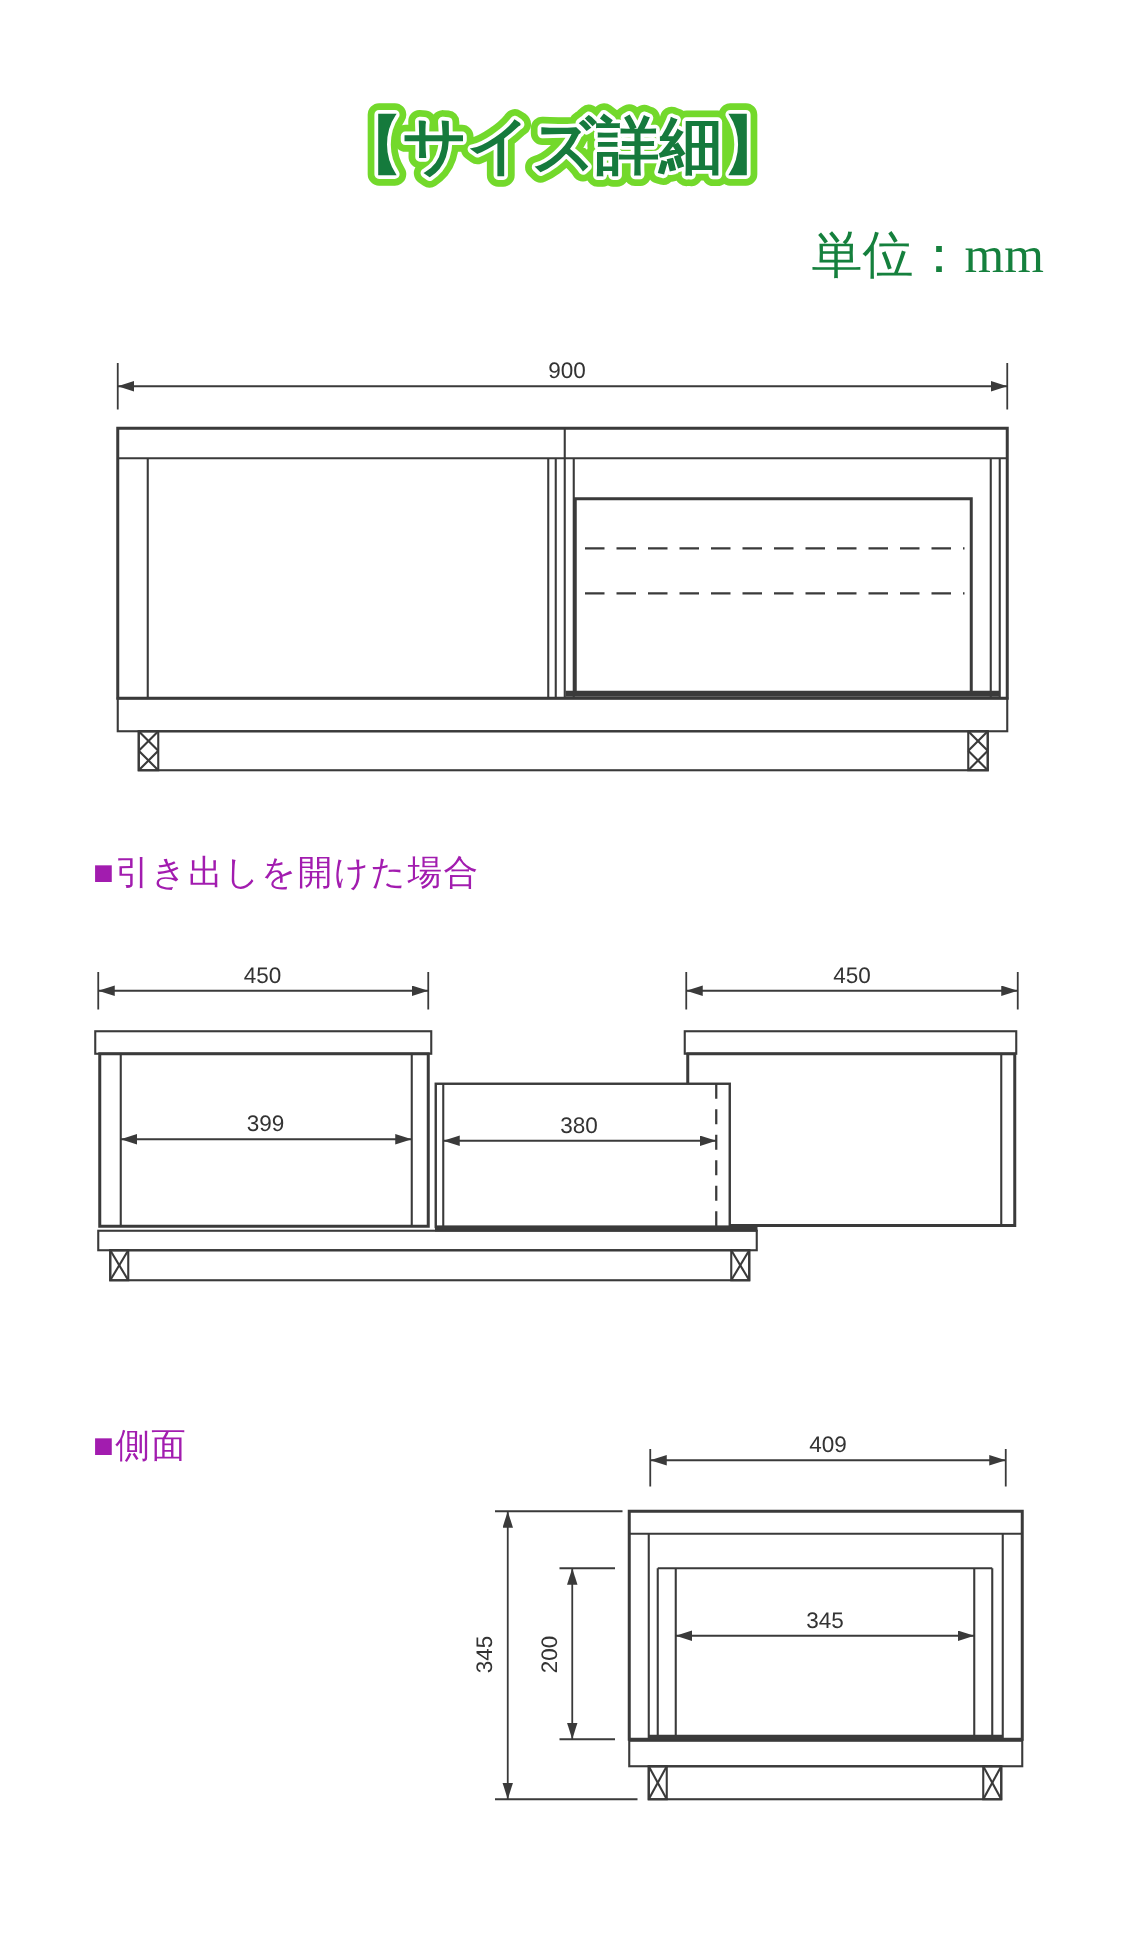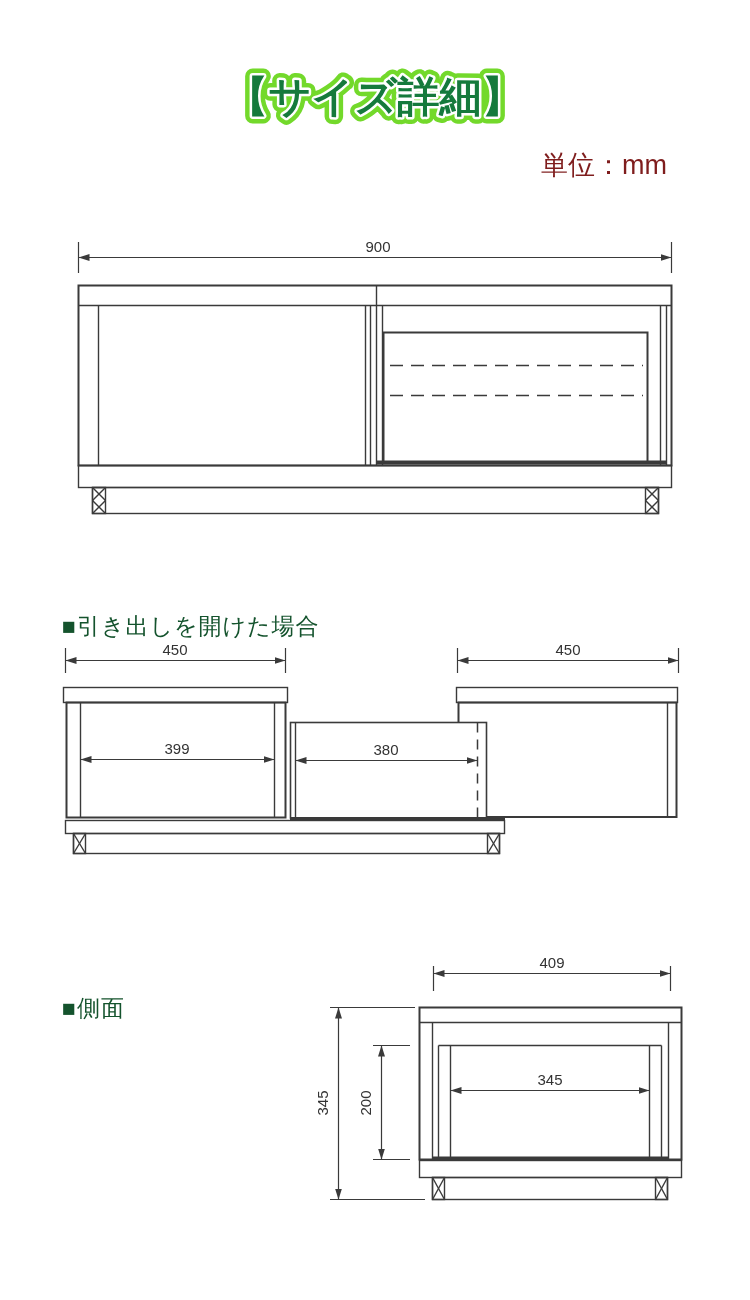--- a/index.html
+++ b/index.html
@@ -6,25 +6,25 @@
   #page {
     position:relative; width:750px; height:1300px; background:#fff;
     font-family:"Liberation Sans", sans-serif; overflow:hidden;text-align:center;
   }
   #page svg { position:absolute; overflow:visible; }
   svg text {
     font-family:"Liberation Sans", sans-serif;
     font-size:15px; fill:#333333;
   }
   .red-label {
-    position:absolute; color:#14532d; font-size:23px;
-    white-space:nowrap; letter-spacing:1px;margin-top:45px;
+    position:absolute; color:#a21caf; font-size:23px;
+    white-space:nowrap; letter-spacing:1px;
   }
   .unit-label {
-    position:absolute; color:#7f1d1d; font-size:27px; white-space:nowrap;
+    position:absolute; color:#15803d; font-size:34px; white-space:nowrap;font-family:Liberation Serif, serif;
   }
   .title-txt { font-size:42px; font-weight:bold; }
   .tl-outline { fill:none; stroke:#73d92b; stroke-width:14; stroke-linejoin:round; }
   .tl-white   { fill:none; stroke:#ffffff; stroke-width:5;  stroke-linejoin:round; }
   .tl-fill    { fill:#157a3c; stroke:none; }
   .ln   { stroke:#3a3a3a; stroke-width:1.4; fill:none; }
   .ln2  { stroke:#3a3a3a; stroke-width:2;   fill:none; }
   .thk  { stroke:#3a3a3a; stroke-width:4;   fill:none; }
   .thk3 { stroke:#3a3a3a; stroke-width:3;   fill:none; }
   .dash { stroke:#3a3a3a; stroke-width:1.5; fill:none; stroke-dasharray:13 8; }

